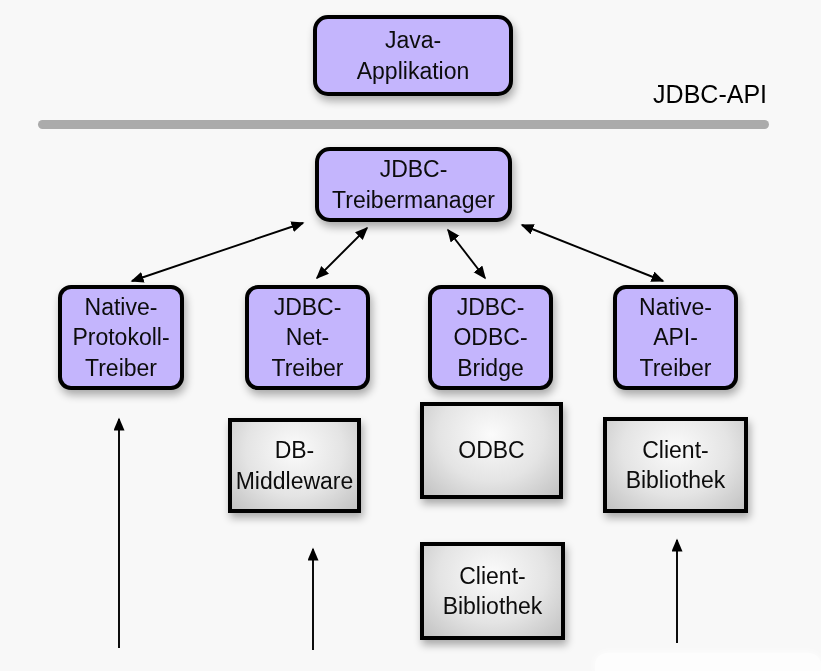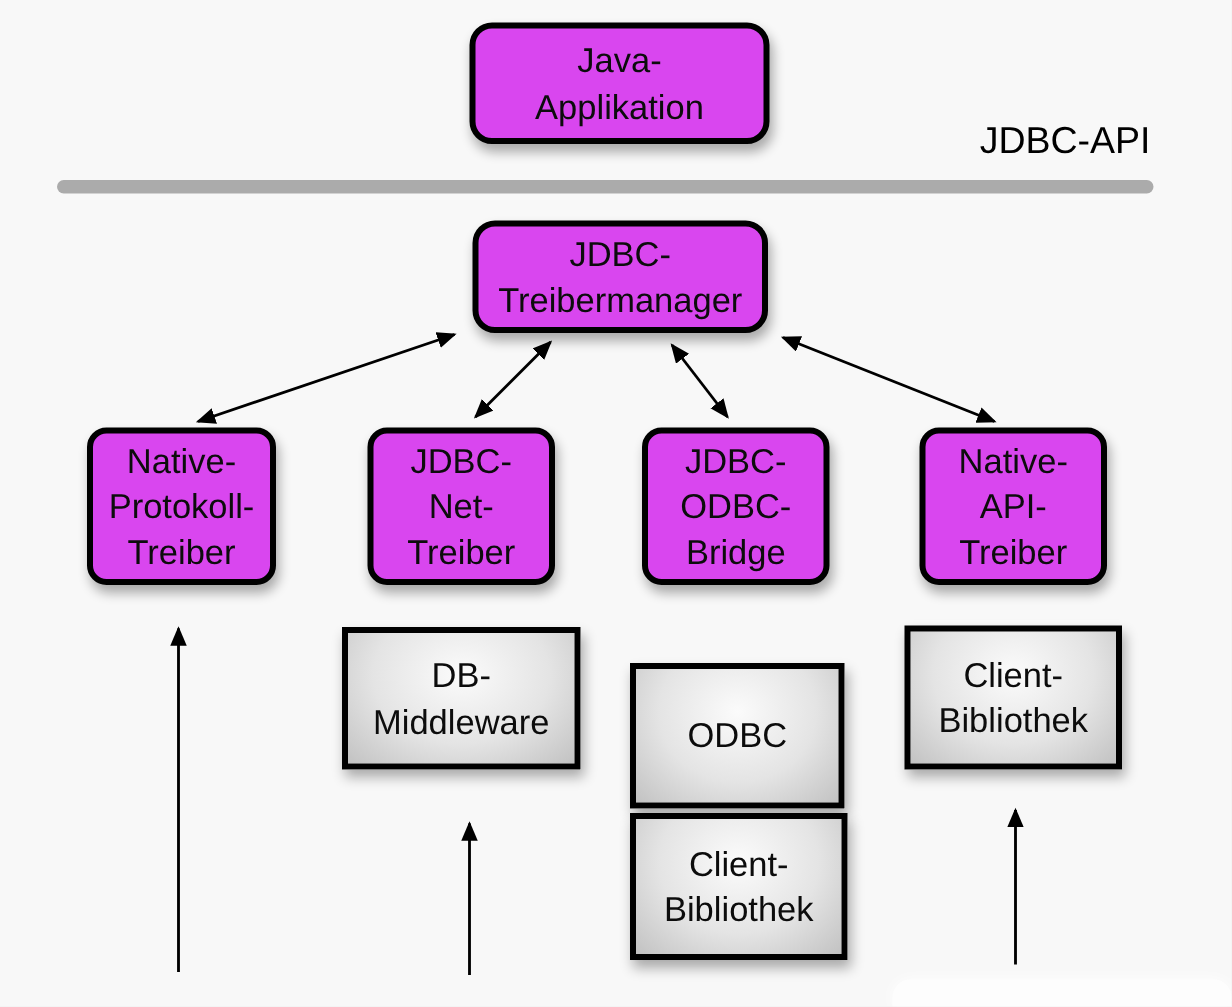--- a/index.html
+++ b/index.html
@@ -19,21 +19,21 @@
     text-align:center;
     color:#0c0c0c;
     font-size:23px;
     line-height:1.32;
     box-sizing:border-box;
     border:4px solid #000;
     box-shadow:2px 5px 8px rgba(0,0,0,0.32);
   }
   .node .lbl{white-space:pre-line;}
   .rounded{
-    background:#d946ef;
+    background:#c4b5fd;
     border-radius:15px;
     align-items:center;
   }
   .gray{
     background:radial-gradient(ellipse at 50% 32%, #fbfbfb 0%, #e4e4e4 55%, #c2c2c2 100%);
     border-radius:0;
   }
   .divider{
     position:absolute;
     left:38px;top:120px;width:731px;height:9px;
@@ -107,25 +107,25 @@
     <span class="lbl">JDBC-
 ODBC-
 Bridge</span>
   </div>
   <div class="node rounded" style="left:613px;top:285px;width:125px;height:105px;border-radius:13px;">
     <span class="lbl">Native-
 API-
 Treiber</span>
   </div>
 
-  <div class="node gray" style="left:228px;top:418px;width:159px;height:95px;">
+  <div class="node gray" style="left:228px;top:418px;width:133px;height:95px;">
     <span class="lbl">DB-
 Middleware</span>
   </div>
-  <div class="node gray" style="left:420px;top:442px;width:143px;height:97px;">
+  <div class="node gray" style="left:420px;top:402px;width:143px;height:97px;">
     <span class="lbl">ODBC</span>
   </div>
   <div class="node gray" style="left:420px;top:542px;width:145px;height:98px;">
     <span class="lbl">Client-
 Bibliothek</span>
   </div>
   <div class="node gray" style="left:603px;top:417px;width:145px;height:96px;">
     <span class="lbl">Client-
 Bibliothek</span>
   </div>

